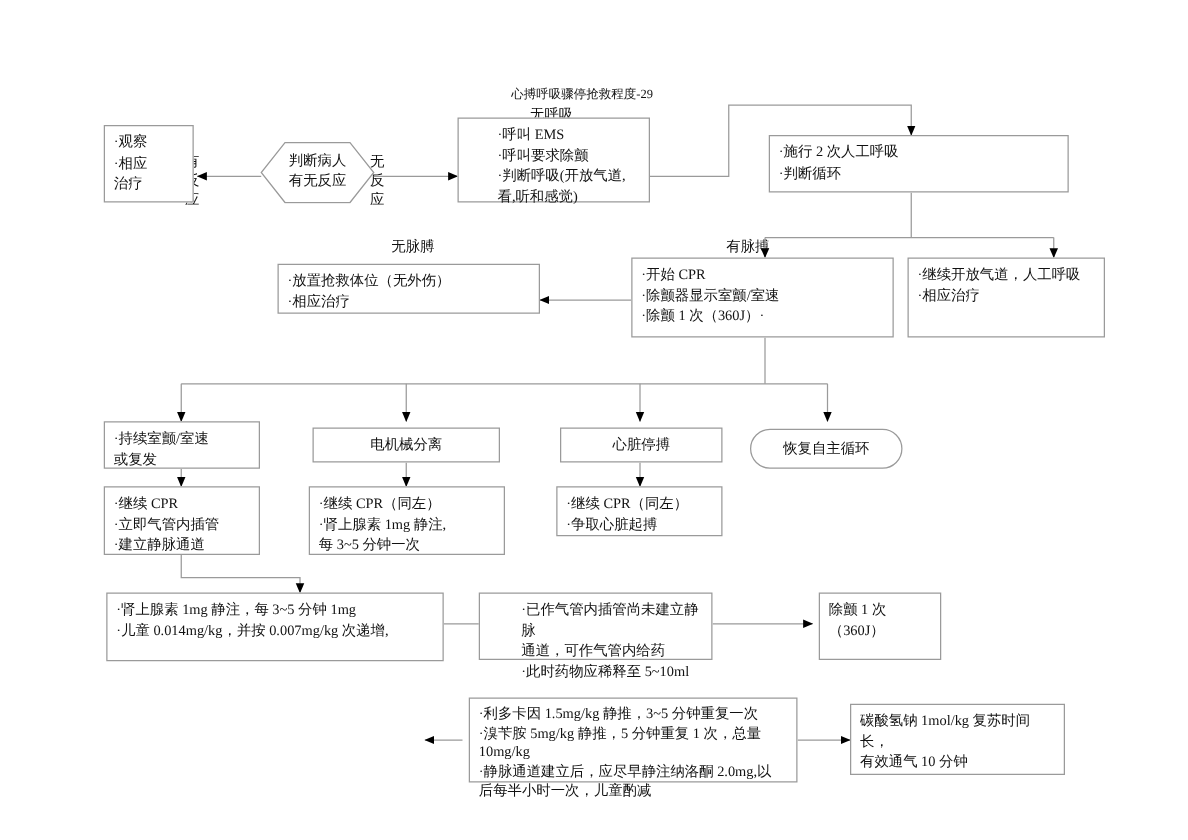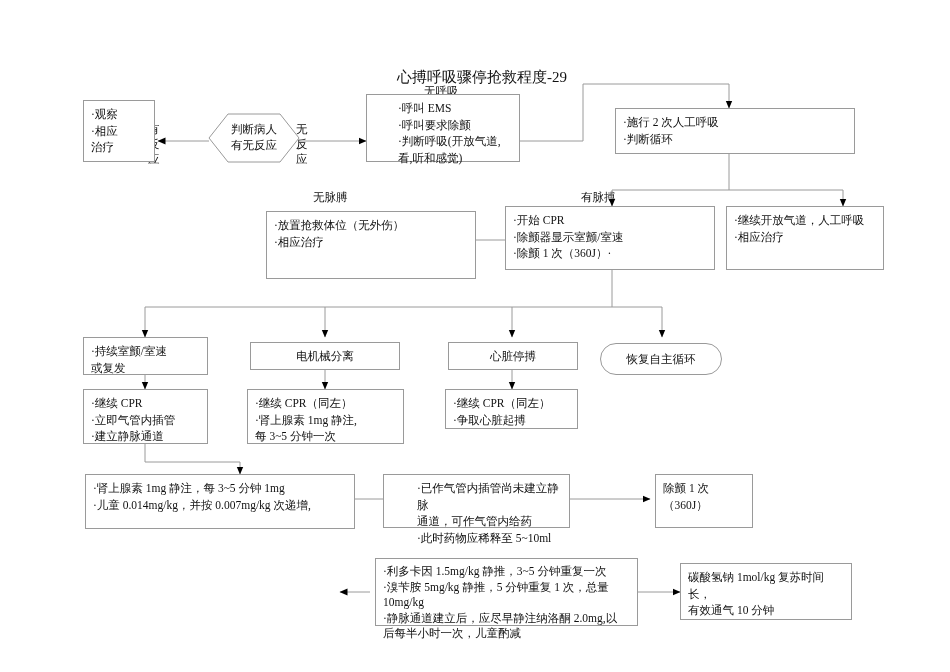--- a/index.html
+++ b/index.html
@@ -16,22 +16,23 @@
     padding:5px 7px;white-space:pre-line;
   }
   .node.center{display:flex;align-items:center;justify-content:center;text-align:center;padding:2px;}
   .node.rounded{border-radius:22px;}
   .node.hex{border:none;background:transparent;display:flex;align-items:center;justify-content:center;text-align:center;}
   .hexshape{
     position:absolute;left:0;top:0;width:100%;height:100%;
   }
   .hextext{position:relative;z-index:2;font-size:11.5px;line-height:1.35;}
   .title{
-    position:absolute;font-size:15px;color:#111;white-space:nowrap;
+    position:absolute;font-size:10px;color:#111;white-space:nowrap;
     font-family:"Liberation Serif","DejaVu Serif",serif;
+    margin-left:12px;
   }
   .edge-label{
     position:absolute;font-size:11.5px;color:#111;white-space:nowrap;background:transparent;
   }
   svg.lines{position:absolute;left:0;top:0;width:950px;height:672px;z-index:1;pointer-events:none;}
   .node{z-index:2;}
   .clip-label{position:absolute;font-size:11.5px;color:#111;z-index:0;}
 </style>
 </head>
 <body>
@@ -109,21 +110,21 @@
 ·呼叫要求除颤
 ·判断呼吸(开放气道,
     看,听和感觉)</div>
 
   <div class="node" style="left:615px;top:108px;width:240px;height:46px;">·施行 2 次人工呼吸
 ·判断循环</div>
 
   <div class="edge-label" style="left:313px;top:190px;">无脉膊</div>
   <div class="edge-label" style="left:581px;top:190px;">有脉搏</div>
 
-  <div class="node" style="left:222px;top:211px;width:210px;height:68px;margin-left:44px;">·放置抢救体位（无外伤）
+  <div class="node" style="left:222px;top:211px;width:210px;height:40px;">·放置抢救体位（无外伤）
 ·相应治疗</div>
 
   <div class="node" style="left:505px;top:206px;width:210px;height:64px;">·开始 CPR
 ·除颤器显示室颤/室速
 ·除颤 1 次（360J）·</div>
 
   <div class="node" style="left:726px;top:206px;width:158px;height:64px;">·继续开放气道，人工呼吸
 ·相应治疗</div>
 
   <div class="node" style="left:83px;top:337px;width:125px;height:38px;">·持续室颤/室速

